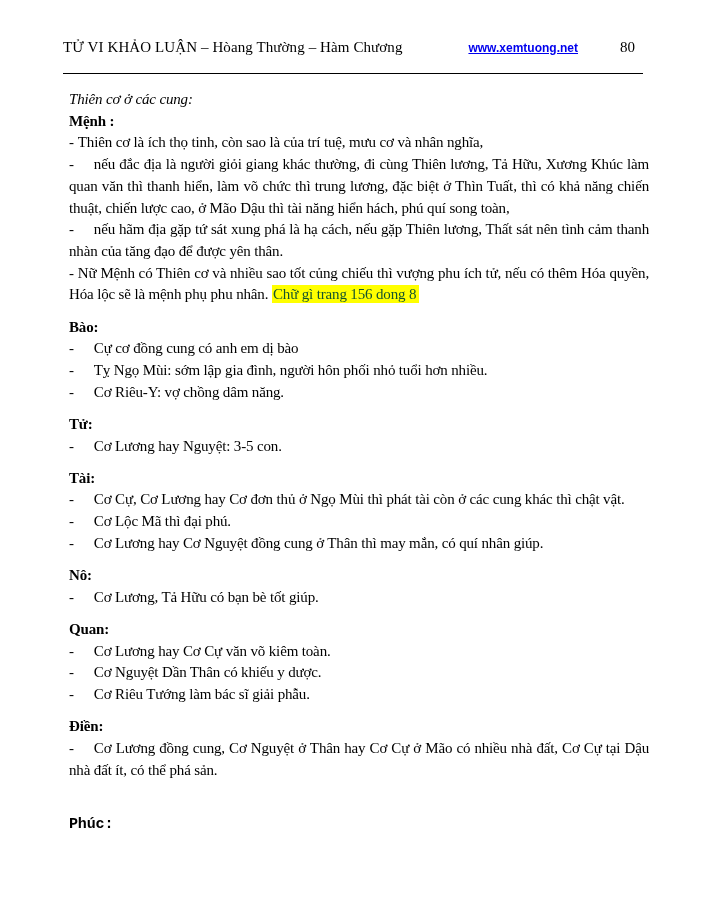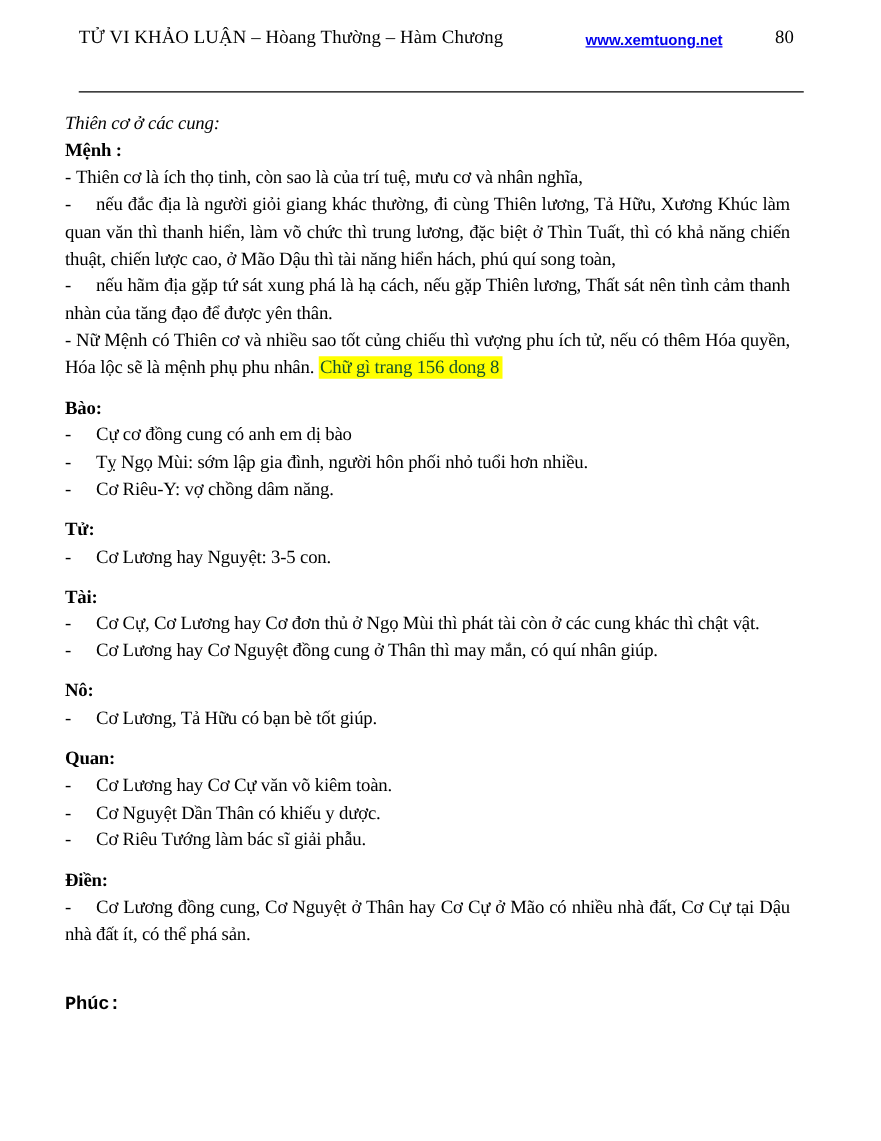--- a/index.html
+++ b/index.html
@@ -8,43 +8,43 @@
     width:705px;height:913px;
     background:#ffffff;
     font-family:"Liberation Serif","DejaVu Serif",serif;
     color:#000;
     overflow:hidden;
     margin:0 auto;
   }
   
   .header{
     position:absolute;
-    left:63px;width:580px;top:22px;
-    display:flex;align-items:flex-end;
+    left:63px;width:580px;top:39px;
+    display:flex;align-items:center;
     font-size:15px;
     white-space:nowrap;
   }
   .header-title{flex:1;letter-spacing:.1px;}
   .header-link{
     font-family:"Liberation Sans","DejaVu Sans",sans-serif;
     font-weight:bold;
     text-decoration:underline;
     font-size:12px;
     cursor:pointer;
   }
   .header-page{margin-left:42px;margin-right:8px;}
   .header-rule{
     position:absolute;
     left:63px;width:580px;top:73px;
     border-top:1.6px solid #000;
   }
   
   .content{
     position:absolute;
-    left:52px;top:89px;width:580px;
+    left:69px;top:89px;width:580px;
     font-size:15px;
     line-height:21.7px;
     letter-spacing:-0.15px;
     text-align:justify;
   }
   .content p{margin:0;}
   .subtitle{font-style:italic;}
   .section-heading{font-weight:bold;}
   .section-heading.gap{margin-top:10.5px;}
   .section-heading.extra-gap{margin-top:33px;font-family:Liberation Mono, monospace;}
@@ -77,20 +77,21 @@
         <p class="item"><span class="dash">-</span><span class="tab-spacer"></span><span>nếu hãm địa gặp tứ sát xung phá là hạ cách, nếu gặp Thiên lương, Thất sát nên tình cảm thanh nhàn của tăng đạo để được yên thân.</span></p>
         <p class="item"><span class="dash">-</span><span class="inline-spacer"></span><span>Nữ Mệnh có Thiên cơ và nhiều sao tốt củng chiếu thì vượng phu ích tử, nếu có thêm Hóa quyền, Hóa lộc sẽ là mệnh phụ phu nhân. </span><span class="hl" style="background-color: rgb(255, 255, 0); color: #14532d;">Chữ gì trang 156 dong 8</span></p>
         <p class="section-heading gap">Bào:</p>
         <p class="item"><span class="dash">-</span><span class="tab-spacer"></span><span>Cự cơ đồng cung có anh em dị bào</span></p>
         <p class="item"><span class="dash">-</span><span class="tab-spacer"></span><span>Tỵ Ngọ Mùi: sớm lập gia đình, người hôn phối nhỏ tuổi hơn nhiều.</span></p>
         <p class="item"><span class="dash">-</span><span class="tab-spacer"></span><span>Cơ Riêu-Y: vợ chồng dâm năng.</span></p>
         <p class="section-heading gap">Tử:</p>
         <p class="item"><span class="dash">-</span><span class="tab-spacer"></span><span>Cơ Lương hay Nguyệt: 3-5 con.</span></p>
         <p class="section-heading gap">Tài:</p>
         <p class="item"><span class="dash">-</span><span class="tab-spacer"></span><span>Cơ Cự, Cơ Lương hay Cơ đơn thủ ở Ngọ Mùi thì phát tài còn ở các cung khác thì chật vật.</span></p>
+        <p class="item"><span class="dash">-</span><span class="tab-spacer"></span><span>Cơ Lộc Mã thì đại phú.</span></p>
         <p class="item"><span class="dash">-</span><span class="tab-spacer"></span><span>Cơ Lương hay Cơ Nguyệt đồng cung ở Thân thì may mắn, có quí nhân giúp.</span></p>
         <p class="section-heading gap">Nô:</p>
         <p class="item"><span class="dash">-</span><span class="tab-spacer"></span><span>Cơ Lương, Tả Hữu có bạn bè tốt giúp.</span></p>
         <p class="section-heading gap">Quan:</p>
         <p class="item"><span class="dash">-</span><span class="tab-spacer"></span><span>Cơ Lương hay Cơ Cự văn võ kiêm toàn.</span></p>
         <p class="item"><span class="dash">-</span><span class="tab-spacer"></span><span>Cơ Nguyệt Dần Thân có khiếu y dược.</span></p>
         <p class="item"><span class="dash">-</span><span class="tab-spacer"></span><span>Cơ Riêu Tướng làm bác sĩ giải phẫu.</span></p>
         <p class="section-heading gap">Điền:</p>
         <p class="item"><span class="dash">-</span><span class="tab-spacer"></span><span>Cơ Lương đồng cung, Cơ Nguyệt ở Thân hay Cơ Cự ở Mão có nhiều nhà đất, Cơ Cự tại Dậu nhà đất ít, có thể phá sản.</span></p>
         <p class="section-heading gap extra-gap">Phúc:</p>

